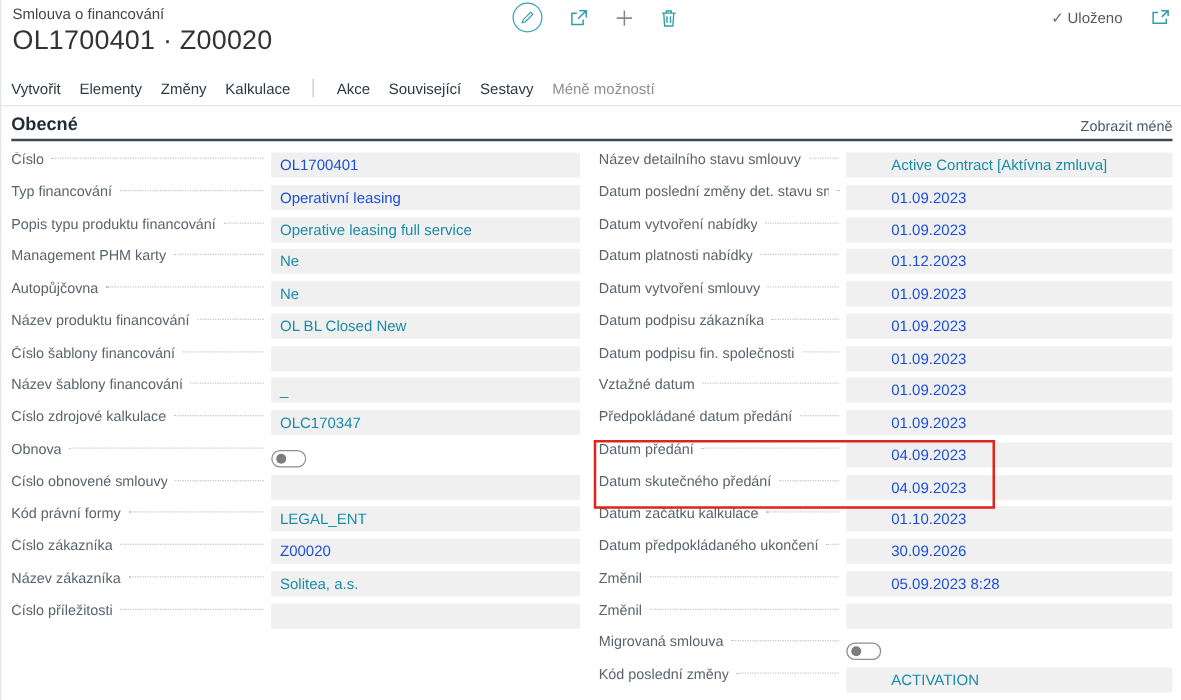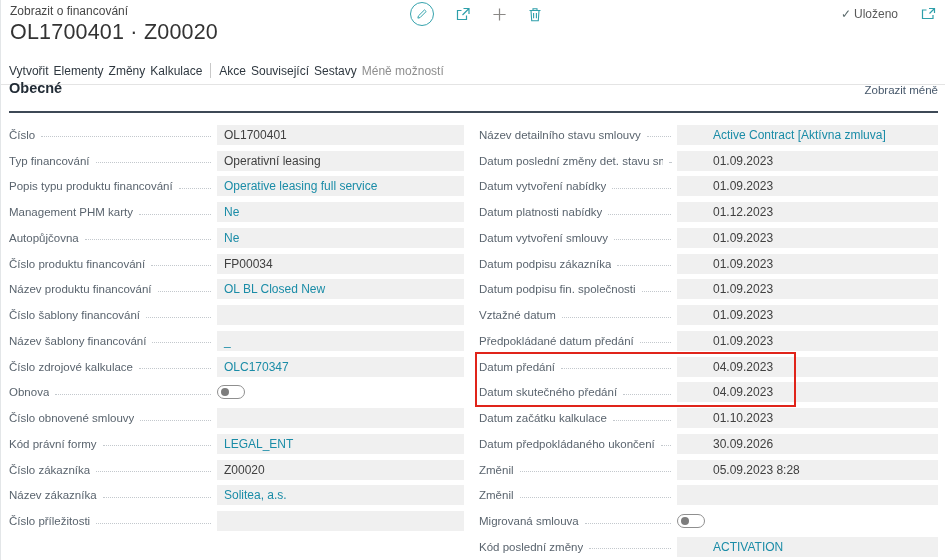--- a/index.html
+++ b/index.html
@@ -18,46 +18,46 @@
   .icon-circle { width:24px; height:24px; border:1.5px solid #36a3ad; border-radius:50%; display:flex; align-items:center; justify-content:center; }
   .tool-icon { display:flex; align-items:center; justify-content:center; }
   .saved { position:absolute; right:47px; top:7px; font-size:12px; color:#595959; display:flex; align-items:center; gap:3px; }
   .saved .check { font-size:12px; color:#5c6b6d; }
   .expand-ic { position:absolute; right:9px; top:7px; }
 
   
   .menubar {
     position:absolute; left:0; top:57px; width:945px; height:28px;
     border-bottom:1px solid #e4e4e4; display:flex; align-items:center;
-    padding-left:8px; gap:5px;
+    padding-left:8px; gap:15px;
   }
   .menu-item { font-size:12px; color:#2f3840; white-space:nowrap; cursor:default; }
   .menu-item.muted { color:#8e8e8e;text-align:center; }
   .menu-divider { width:1px; height:15px; background:#c8c8c8; margin:0 3px; }
 
   
   .section-head {
     position:absolute; left:8px; top:91px; width:929px; height:22px;
     border-bottom:2px solid #3e4956;
     display:flex; justify-content:space-between; align-items:flex-end;
-    padding-bottom:15px;
+    padding-bottom:3px;
   }
   .section-title { font-size:14.5px; font-weight:bold; color:#222c36; }
   .show-less { font-size:11.5px; color:#47586b; cursor:default;margin-left:44px; }
 
   
   .fcol { position:absolute; top:122px; }
   .col-left  { left:8px;  width:455px; }
   .col-right { left:478px; width:459px; }
-  .frow { height:25.75px; display:flex; align-items:center; }
+  .frow { height:25.75px; display:flex; }
   .flabel { font-size:11.5px; color:#5a646e; white-space:nowrap; flex:0 1 auto; overflow:hidden; }
   .leader { flex:1 1 2px; min-width:2px; height:5px; margin:0 6px; border-bottom:1px dotted #c3c8cd; }
   .vbox {
     flex:0 0 auto; height:20px; background:#f0f0f0;
-    font-size:12px; line-height:20px; padding:0 7px; color:#404040;
+    font-size:12px; line-height:20px; padding:0 7px; color:#1d4ed8;
     white-space:nowrap; overflow:hidden;
   }
   .col-left  .vbox { width:247px; }
   .col-right .vbox { width:261px;padding-left:36px; }
   .vbox.link { color:#1a8ca7; }
   .vslot { flex:0 0 auto; display:flex; align-items:center; }
   .col-left  .vslot { width:247px; }
   .col-right .vslot { width:261px; }
   .pill { width:28px; height:14px; border:1px solid #8f8f8f; border-radius:8px; background:#fff; position:relative; }
   .knob { position:absolute; left:3px; top:2px; width:8px; height:8px; border-radius:50%; background:#7d7d7d; }
@@ -65,21 +65,21 @@
   
   .red-box {
     position:absolute; left:474px; top:352px; width:321px; height:55px;
     border:2px solid #e0241a; z-index:4; pointer-events:none;
   }
   svg { display:block; }
 </style>
 </head>
 <body>
 
-<div class="caption">Zobrazit o financování</div>
+<div class="caption">Smlouva o financování</div>
 <div class="page-title">OL1700401 · Z00020</div>
 
 <div class="top-toolbar">
   <div class="icon-circle">
     <svg width="12" height="12" viewBox="0 0 16 16">
       <path d="M2.5 13.5 L3.2 10.6 L11.3 2.5 L13.5 4.7 L5.4 12.8 Z" fill="none" stroke="#2e9faa" stroke-width="1.3"></path>
     </svg>
   </div>
   <div class="tool-icon">
     <svg width="16" height="15" viewBox="0 0 16 15">
@@ -147,25 +147,20 @@
       <span class="flabel">Management PHM karty</span>
       <span class="leader"></span>
       <span class="vbox link">Ne</span>
     </div>
     <div class="frow">
       <span class="flabel">Autopůjčovna</span>
       <span class="leader"></span>
       <span class="vbox link">Ne</span>
     </div>
     <div class="frow">
-      <span class="flabel">Číslo produktu financování</span>
-      <span class="leader"></span>
-      <span class="vbox">FP00034</span>
-    </div>
-    <div class="frow">
       <span class="flabel">Název produktu financování</span>
       <span class="leader"></span>
       <span class="vbox link">OL BL Closed New</span>
     </div>
     <div class="frow">
       <span class="flabel">Číslo šablony financování</span>
       <span class="leader"></span>
       <span class="vbox"></span>
     </div>
     <div class="frow">

